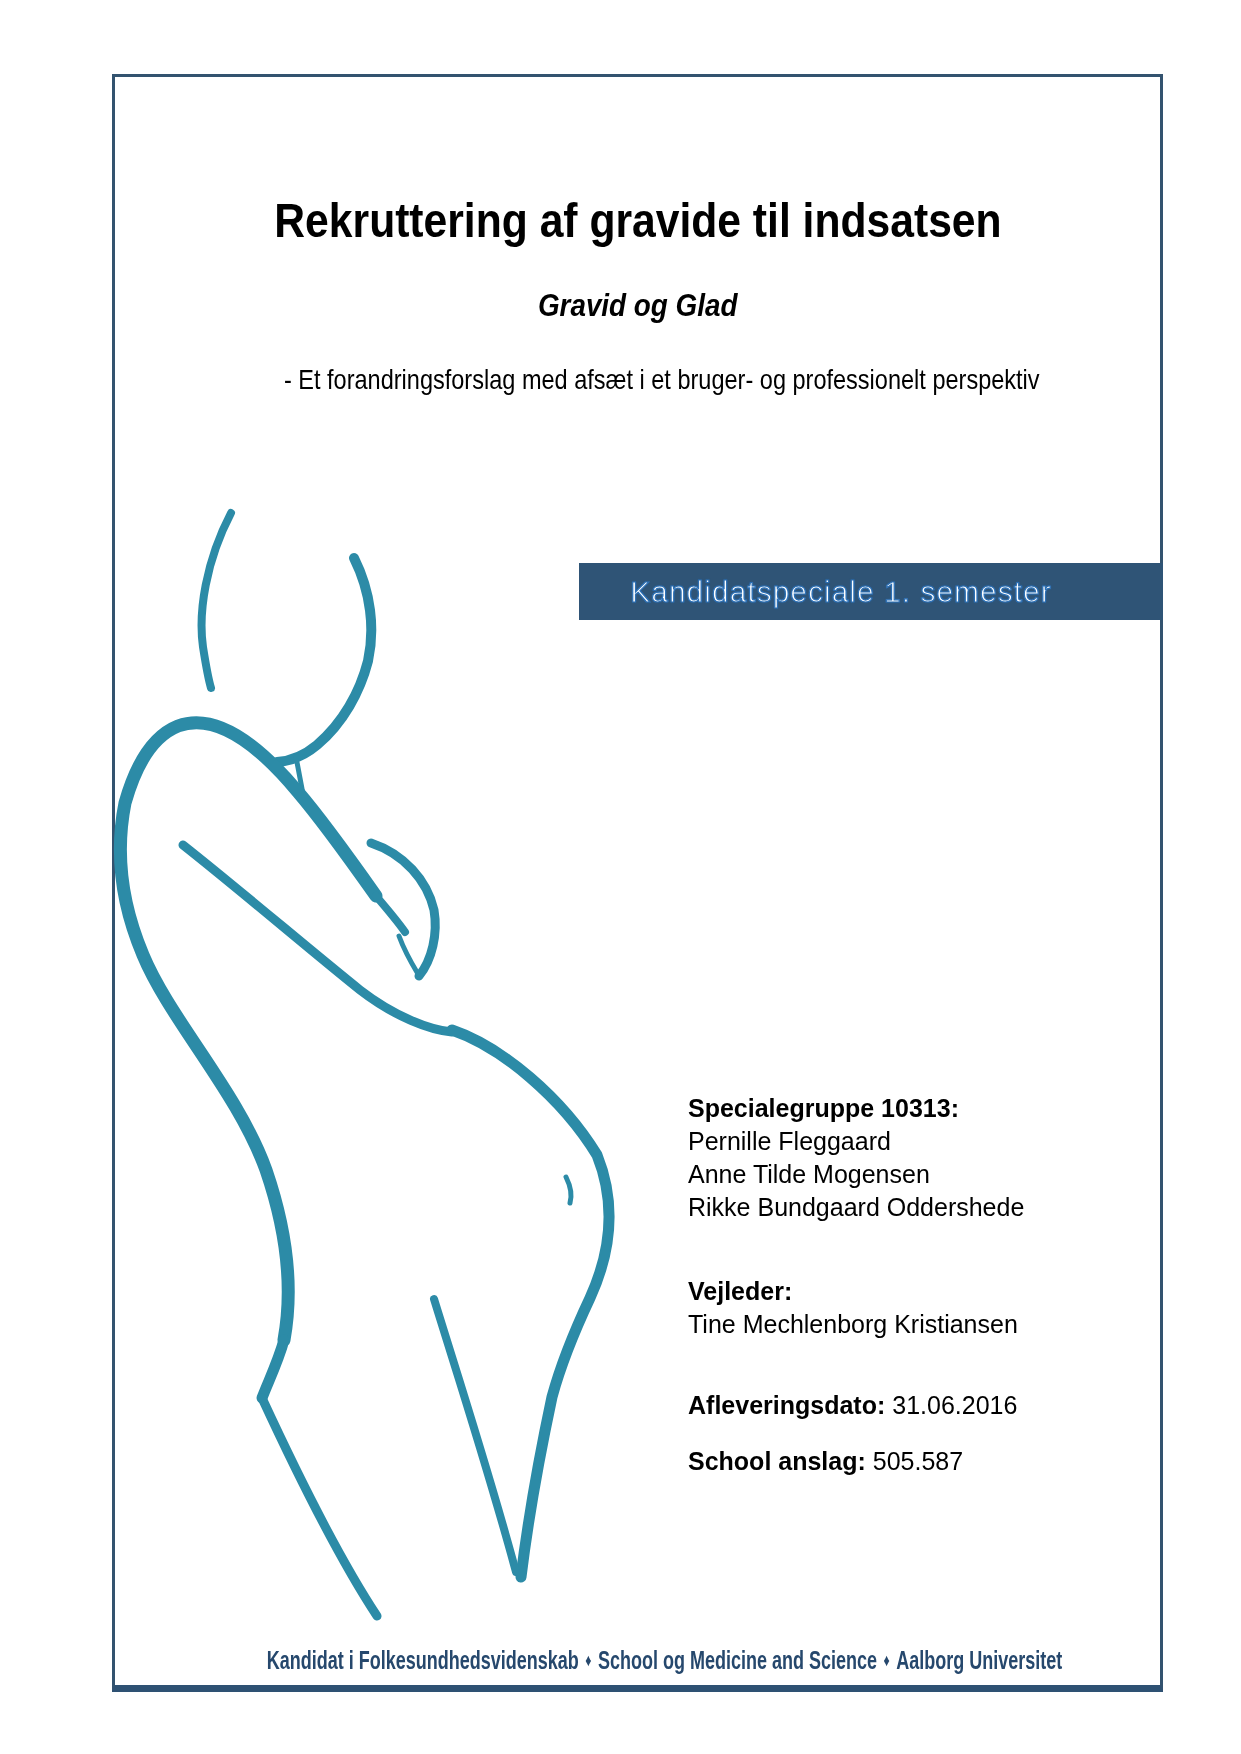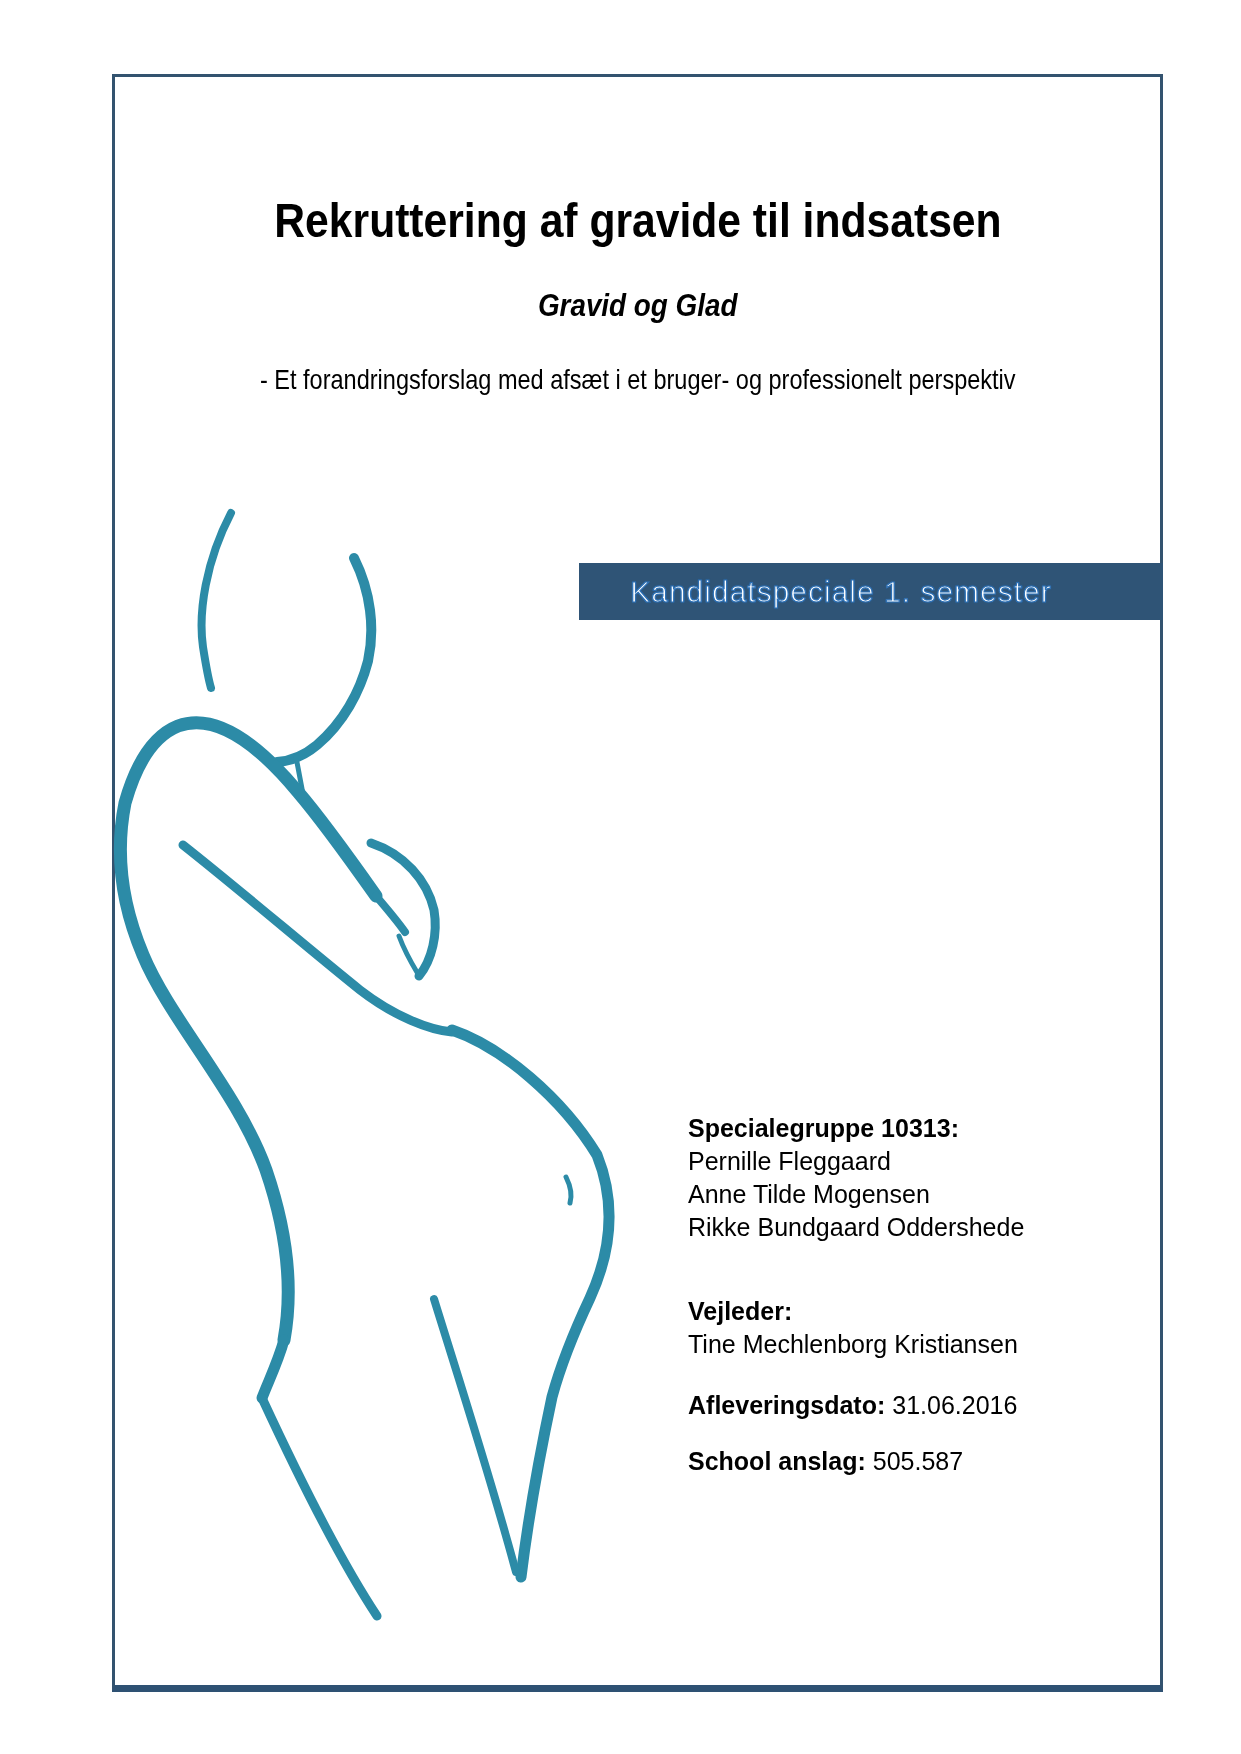--- a/index.html
+++ b/index.html
@@ -14,34 +14,34 @@
     background:transparent;
   }
   .figure-svg{position:absolute;left:0;top:0;width:1241px;height:1754px;z-index:1;}
   .textlayer{position:absolute;left:0;top:0;width:1241px;height:1754px;z-index:2;}
   .title-line{
     position:absolute;left:112px;width:1051px;text-align:center;white-space:nowrap;
   }
   .condense{display:inline-block;transform:scaleX(0.87);transform-origin:50% 50%;white-space:nowrap;}
   .title1{top:196px;font-size:49px;font-weight:bold;line-height:49px;}
   .title2{top:281px;font-size:32px;font-weight:bold;font-style:italic;line-height:49px;}
-  .subtitle{top:366px;font-size:28px;line-height:28px;}
+  .subtitle{top:366px;font-size:28px;line-height:28px;padding-left:24px;}
   .subtitle .condense{transform:scaleX(0.84);}
   .banner{
     position:absolute;left:579px;top:563px;width:584px;height:57px;box-sizing:border-box;
     background:#2F5476;display:flex;align-items:center;justify-content:center;
     padding-right:60px;
   }
   .banner-text{
     font-size:30px;letter-spacing:1px;color:#ffffff;white-space:nowrap;
     -webkit-text-stroke:1.2px #2B6FB5;
     text-shadow:0 0 2px #2B6FB5;
   }
   .detail-block{position:absolute;left:688px;font-size:25px;line-height:33px;}
-  .detail-label{font-weight:bold;margin-top:20px;}
+  .detail-label{font-weight:bold;}
   .detail-value{margin-left:7px;}
   .blockA{top:1092px;}
   .blockB{top:1275px;}
   .blockC{top:1389px;}
   .blockD{top:1445px;}
   .footer{
     position:absolute;left:112px;top:1645px;width:1051px;text-align:center;
     font-size:25px;font-weight:bold;color:#26486D;line-height:30px;white-space:nowrap;
   }
   .footer .condense{transform:scaleX(0.72);}
@@ -105,14 +105,19 @@
   </div>
 
   <div class="detail-block blockC">
     <span class="detail-label">Afleveringsdato:</span><span class="detail-value">31.06.2016</span>
   </div>
 
   <div class="detail-block blockD">
     <span class="detail-label">School anslag:</span><span class="detail-value">505.587</span>
   </div>
 
+  <div class="footer">
+    <span class="condense">
+      <span>Kandidat i Folkesundhedsvidenskab</span><span class="sep">♦</span><span>School og Medicine and Science</span><span class="sep">♦</span><span>Aalborg Universitet</span>
+    </span>
+  </div>
 
 </div>
 
 </body></html>

